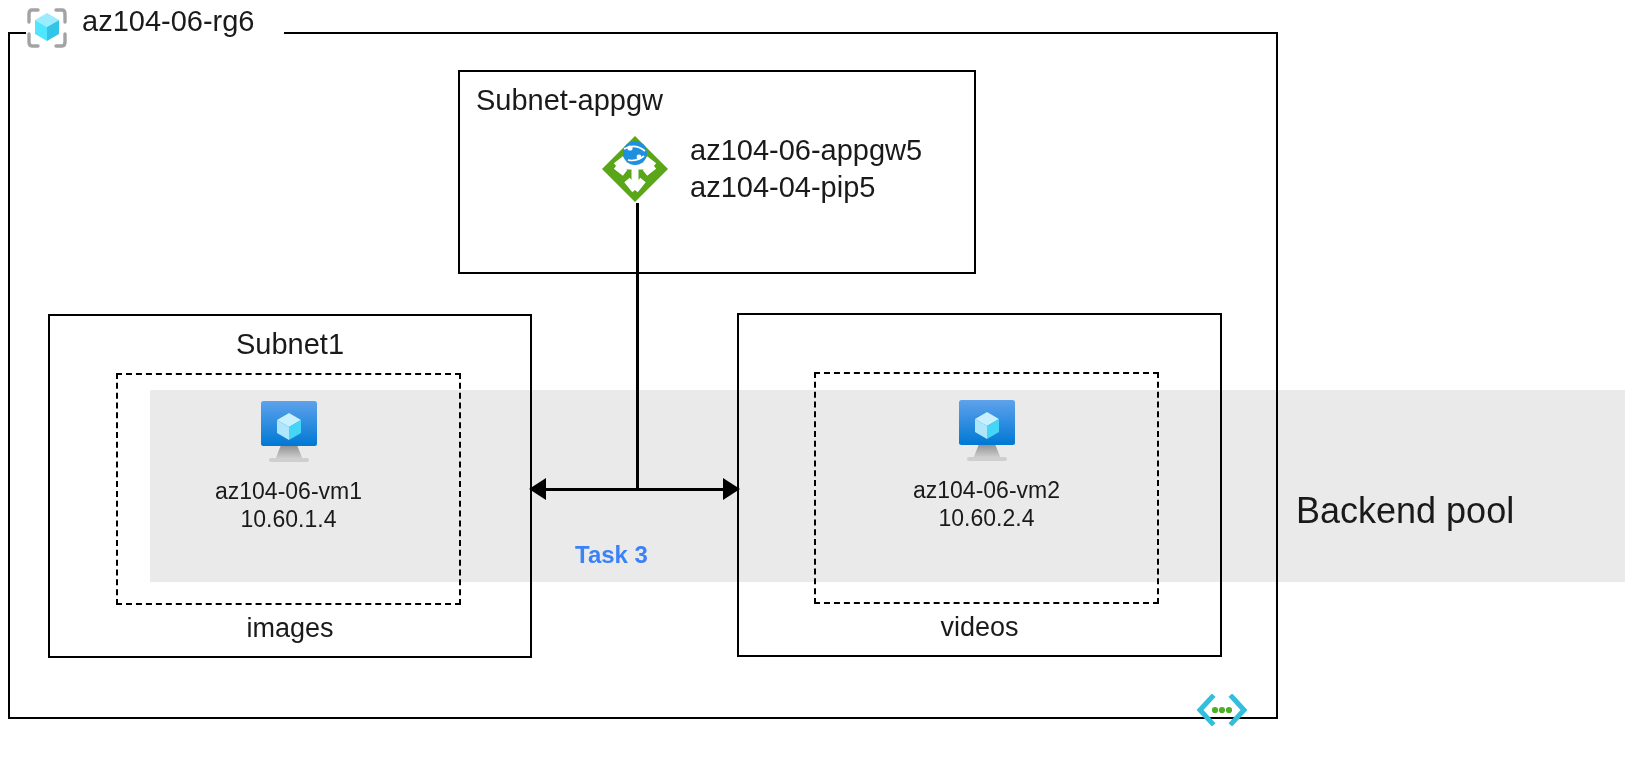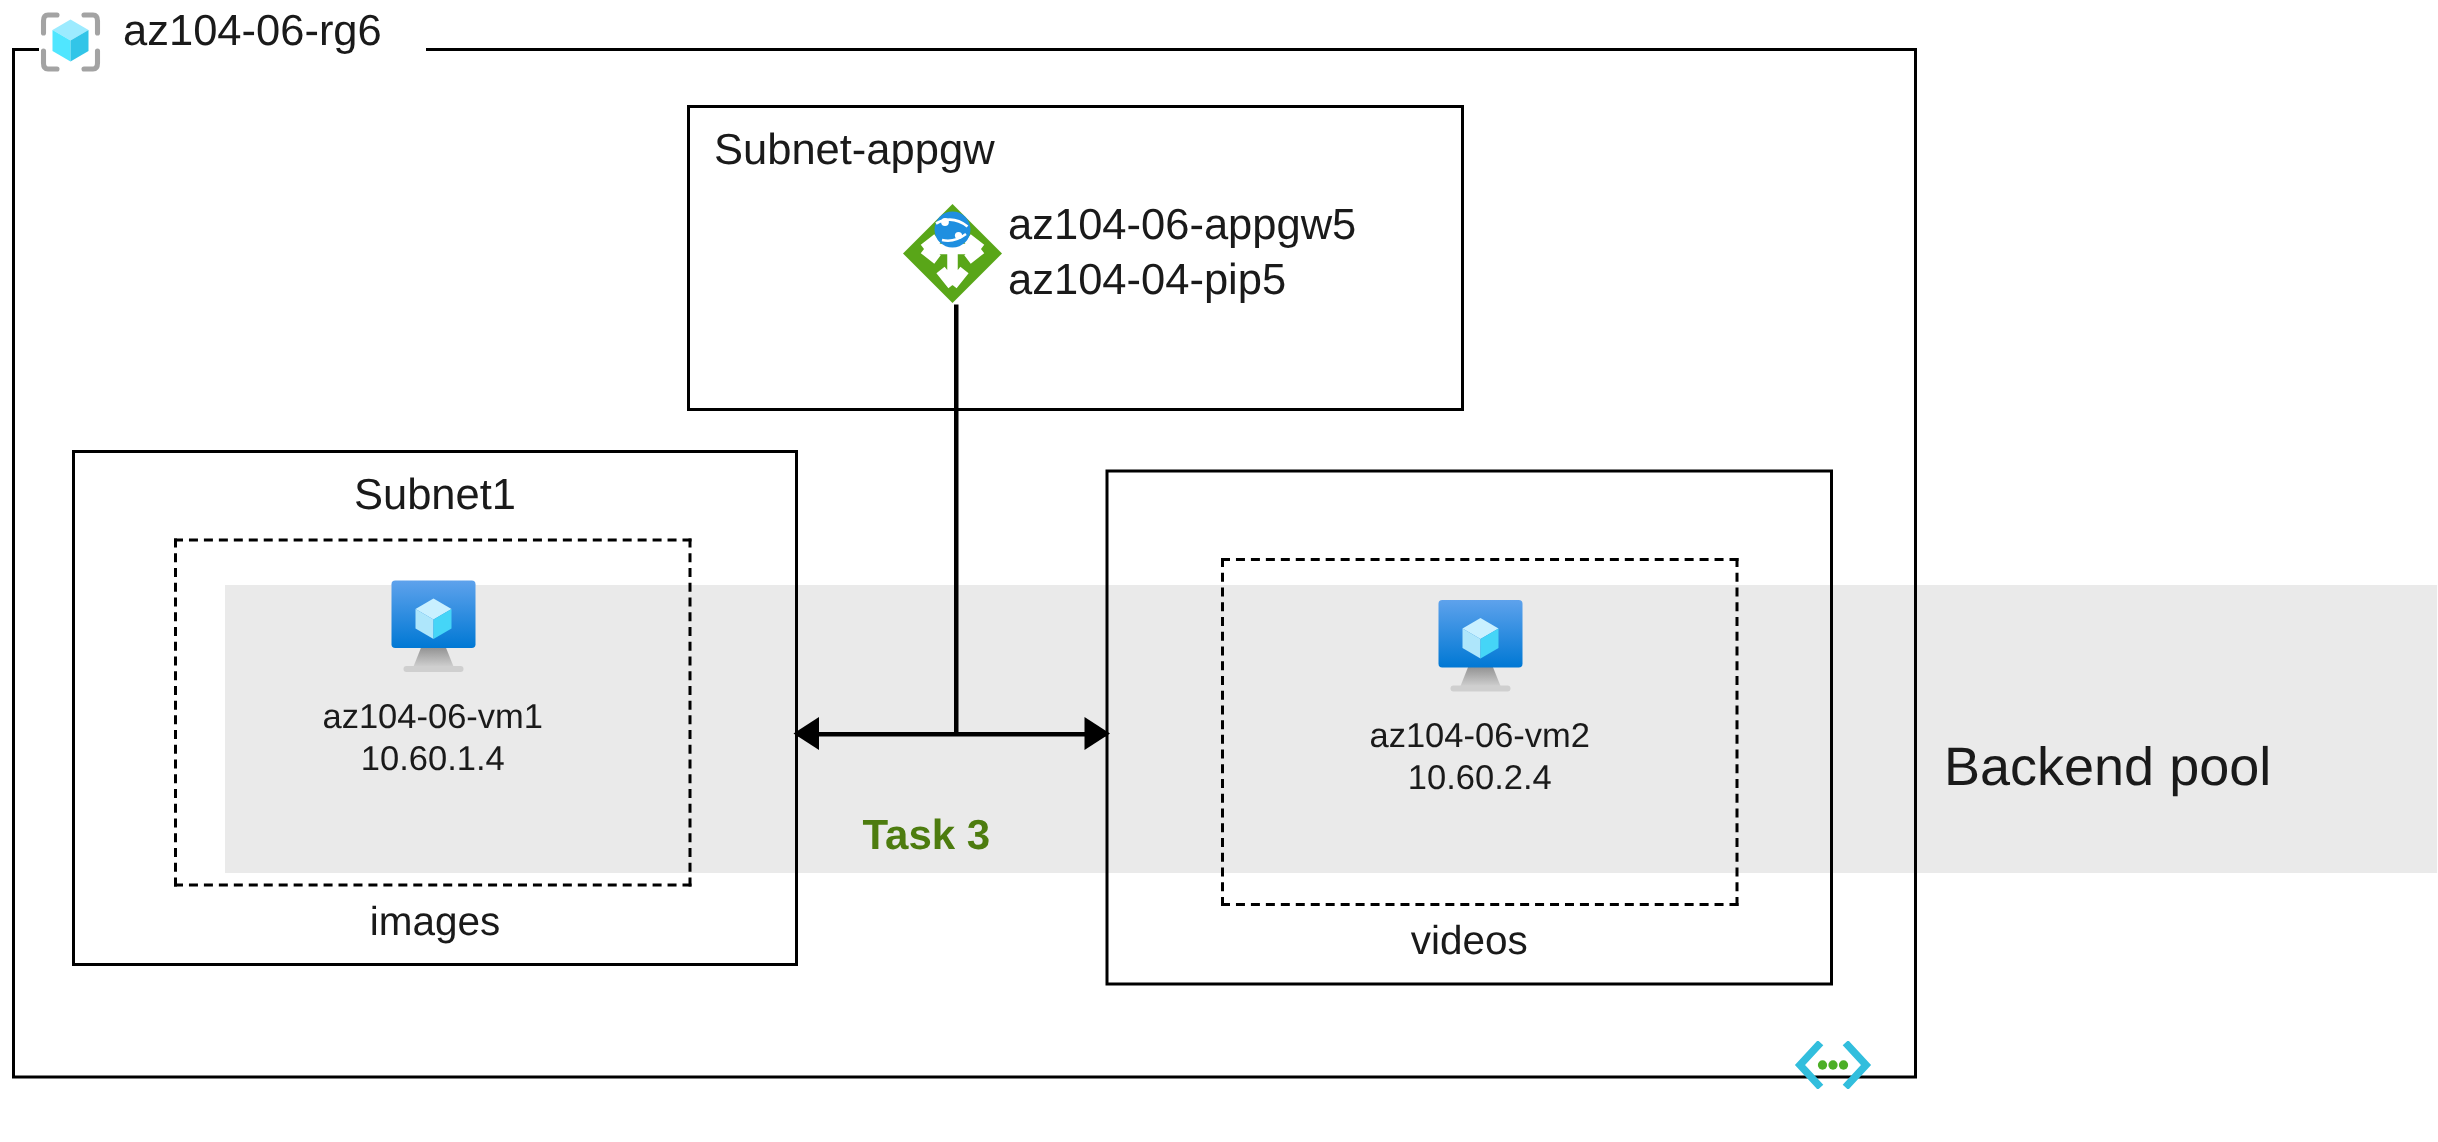--- a/index.html
+++ b/index.html
@@ -86,21 +86,21 @@
     background: transparent;
   }
   .subnet-appgw {
     left: 458px;
     top: 70px;
     width: 518px;
     height: 204px;
   }
   .subnet-1 {
     left: 48px;
-    top: 300px;
+    top: 314px;
     width: 484px;
     height: 344px;
   }
   .subnet-2 {
     left: 737px;
     top: 313px;
     width: 485px;
     height: 344px;
   }
   .subnet-title {
@@ -166,20 +166,21 @@
     margin-top: 10px;
   }
 
   
   .appgw-row {
     position: absolute;
     left: 138px;
     top: 60px;
     display: flex;
     align-items: center;
+    gap: 18px;
   }
   .appgw-icon {
     width: 74px;
     height: 74px;
     position: relative;
     flex: none;
   }
   .appgw-labels {
     display: flex;
     flex-direction: column;
@@ -221,23 +222,23 @@
     border-right: 17px solid #000000;
   }
   .arrow-head.right {
     left: 723px;
     border-left: 17px solid #000000;
   }
   .task-label {
     position: absolute;
     left: 575px;
     top: 541px;
-    font-size: 28px;
+    font-size: 24px;
     font-weight: bold;
-    color: #4d7c0f;
+    color: #3b82f6;
     white-space: nowrap;
   }
 
   
   .vnet-icon {
     position: absolute;
     left: 1196px;
     top: 694px;
     width: 52px;
     height: 32px;

